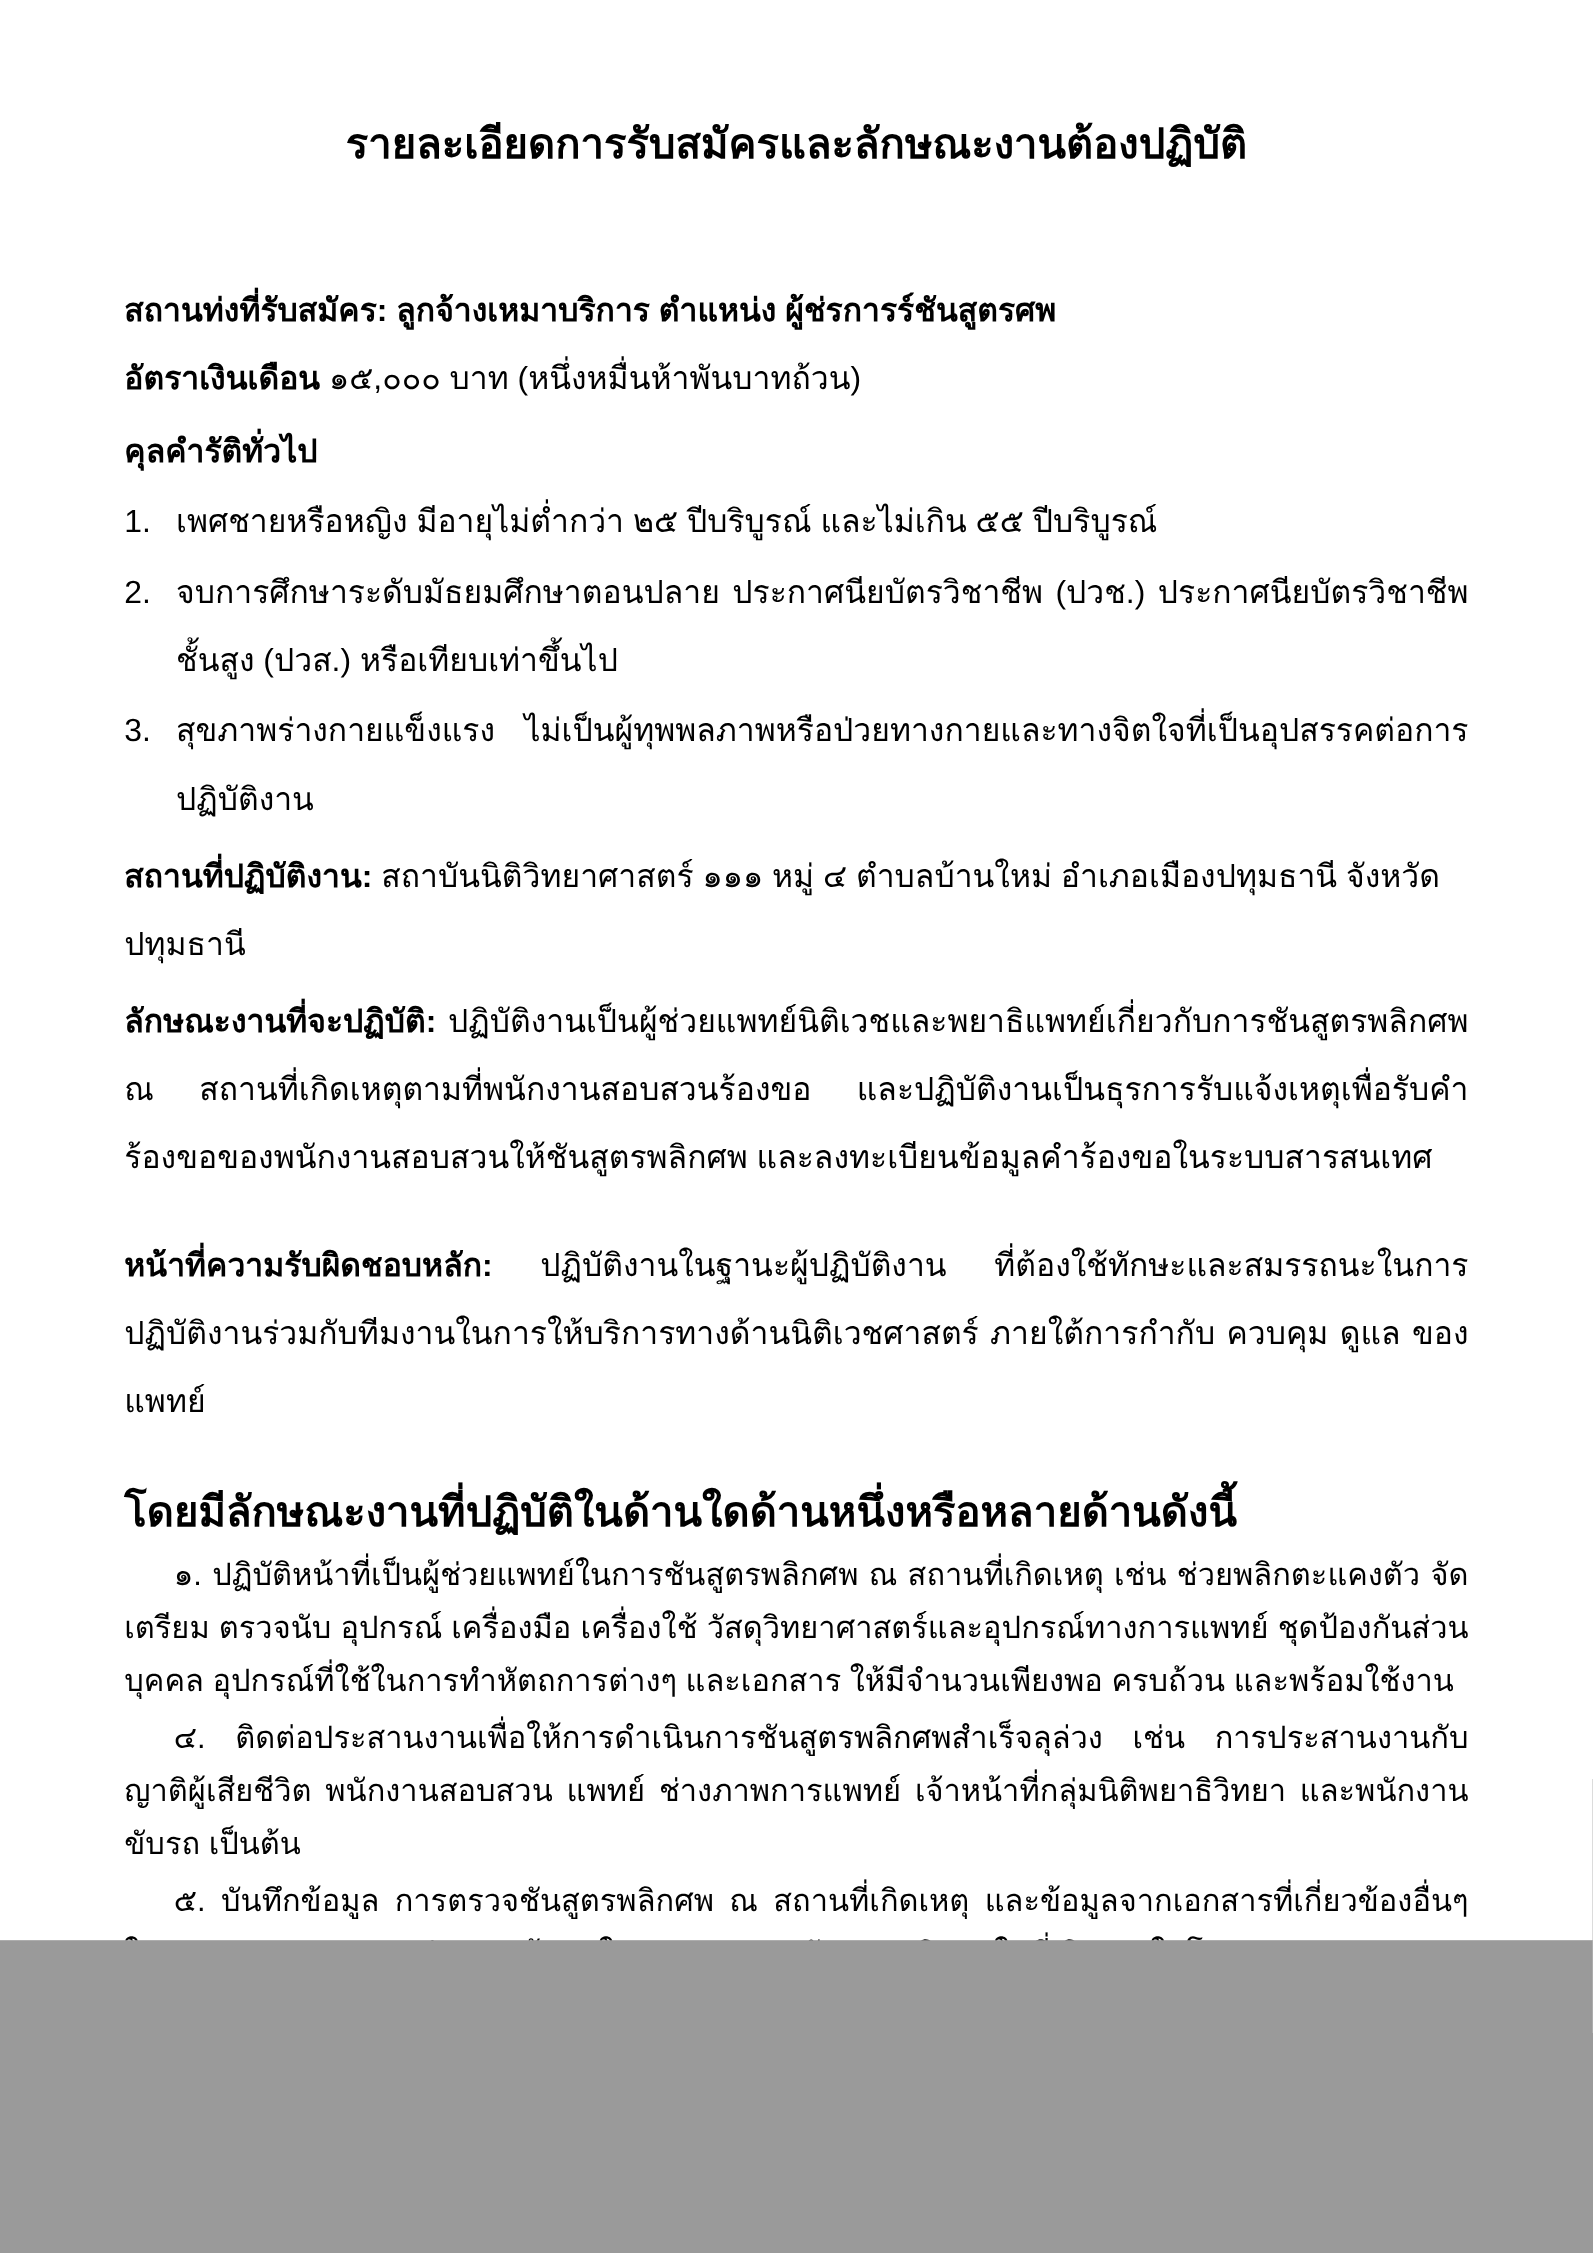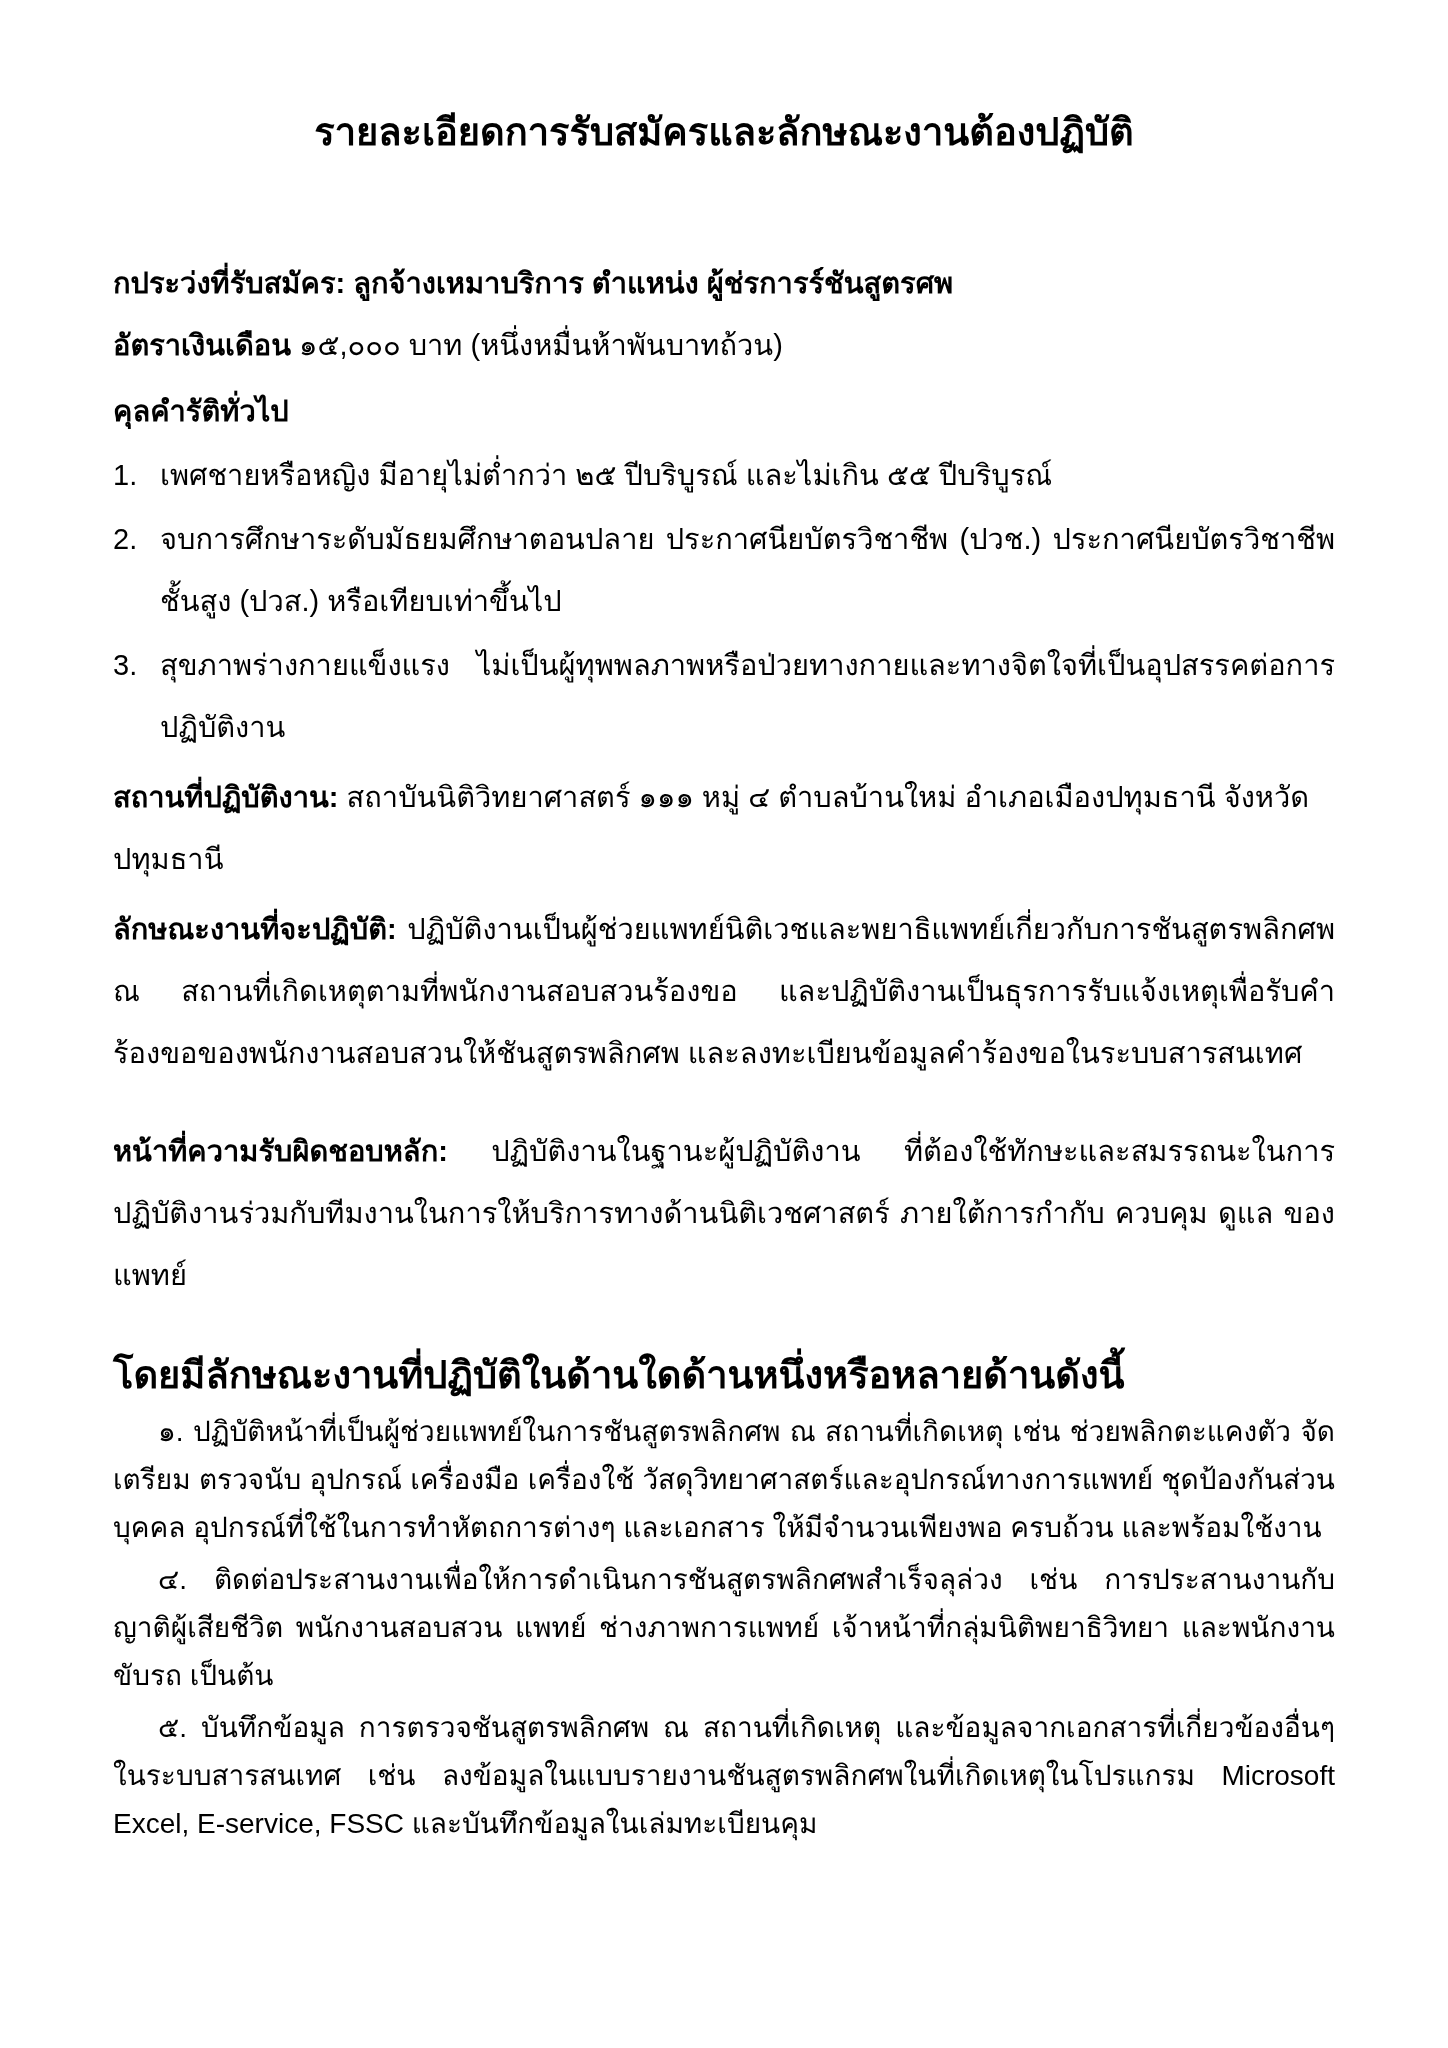--- a/index.html
+++ b/index.html
@@ -3,21 +3,21 @@
 <meta charset="utf-8">
 <style>
   html, body {
     margin: 0;
     padding: 0;
     background: #9a9a9a;
   }
   .page {
     position: relative;
     width: 1448px;
-    height: 2048px;
+    height: 1764px;
     margin: 0 auto;
     background: #ffffff;
     color: #000000;
     font-family: "Liberation Sans", "DejaVu Sans", sans-serif;
     overflow: hidden;
     box-sizing: border-box;
     padding: 0 113px;
   }
   .title {
     margin: 0;
@@ -86,21 +86,21 @@
 </style>
 </head>
 <body>
 
 <div class="page">
 
   <h1 class="title">รายละเอียดการรับสมัครและลักษณะงานต้องปฏิบัติ</h1>
 
   <div class="body-text">
 
-    <p class="position-line"><span class="label">กประว่งที่รับสมัคร:</span><span>ลูกจ้างเหมาบริการ ตำแหน่ง ผู้ช่รการร์ชันสูตรศพ</span></p>
+    <p class="position-line"><span class="label">สถานท่งที่รับสมัคร:</span><span>ลูกจ้างเหมาบริการ ตำแหน่ง ผู้ช่รการร์ชันสูตรศพ</span></p>
 
     <p class="salary-line"><span class="label">อัตราเงินเดือน</span><span>๑๕,๐๐๐ บาท (หนึ่งหมื่นห้าพันบาทถ้วน)</span></p>
 
     <p class="section-heading">คุลคำรัติทั่วไป</p>
 
     <div class="qual-list">
       <div class="qual-item">
         <span class="qual-num">1.</span>
         <span class="qual-text">เพศชายหรือหญิง มีอายุไม่ต่ำกว่า ๒๕ ปีบริบูรณ์ และไม่เกิน ๕๕ ปีบริบูรณ์</span>
       </div>

